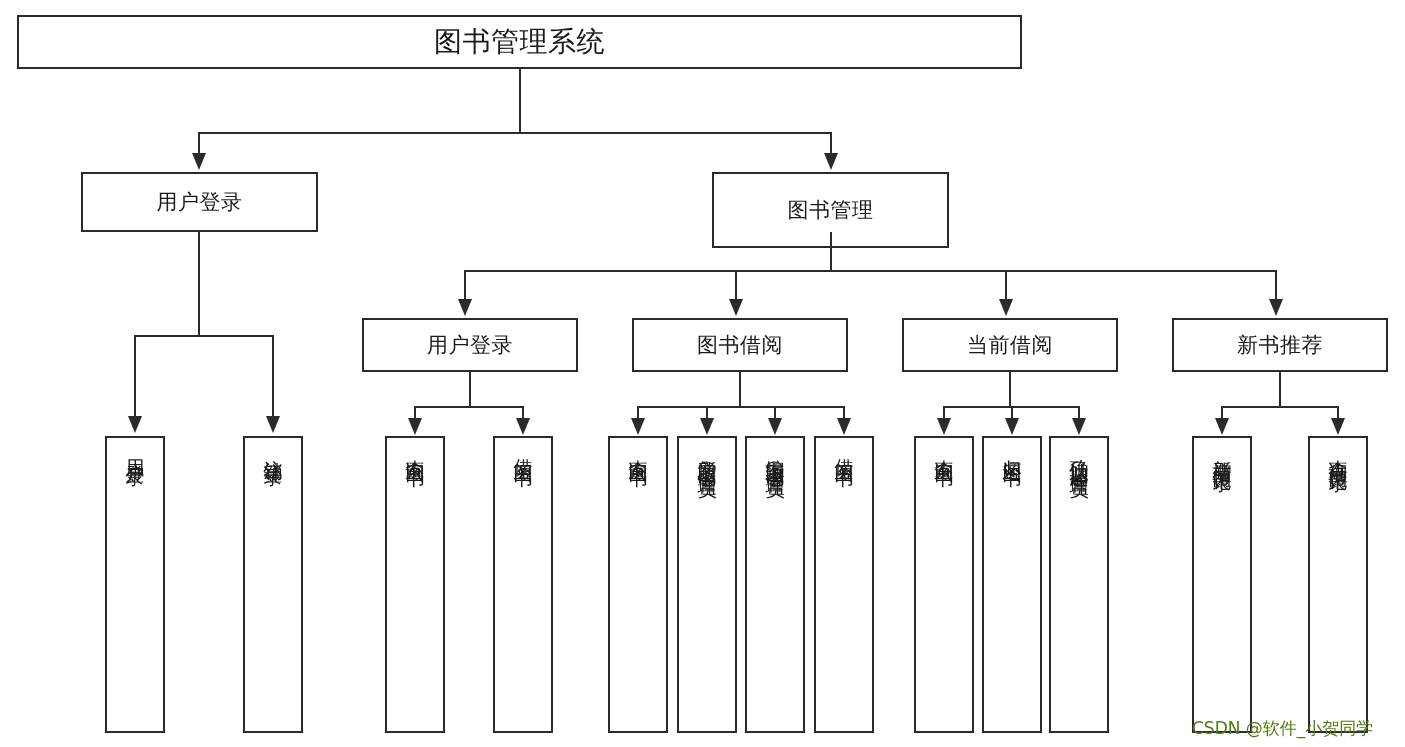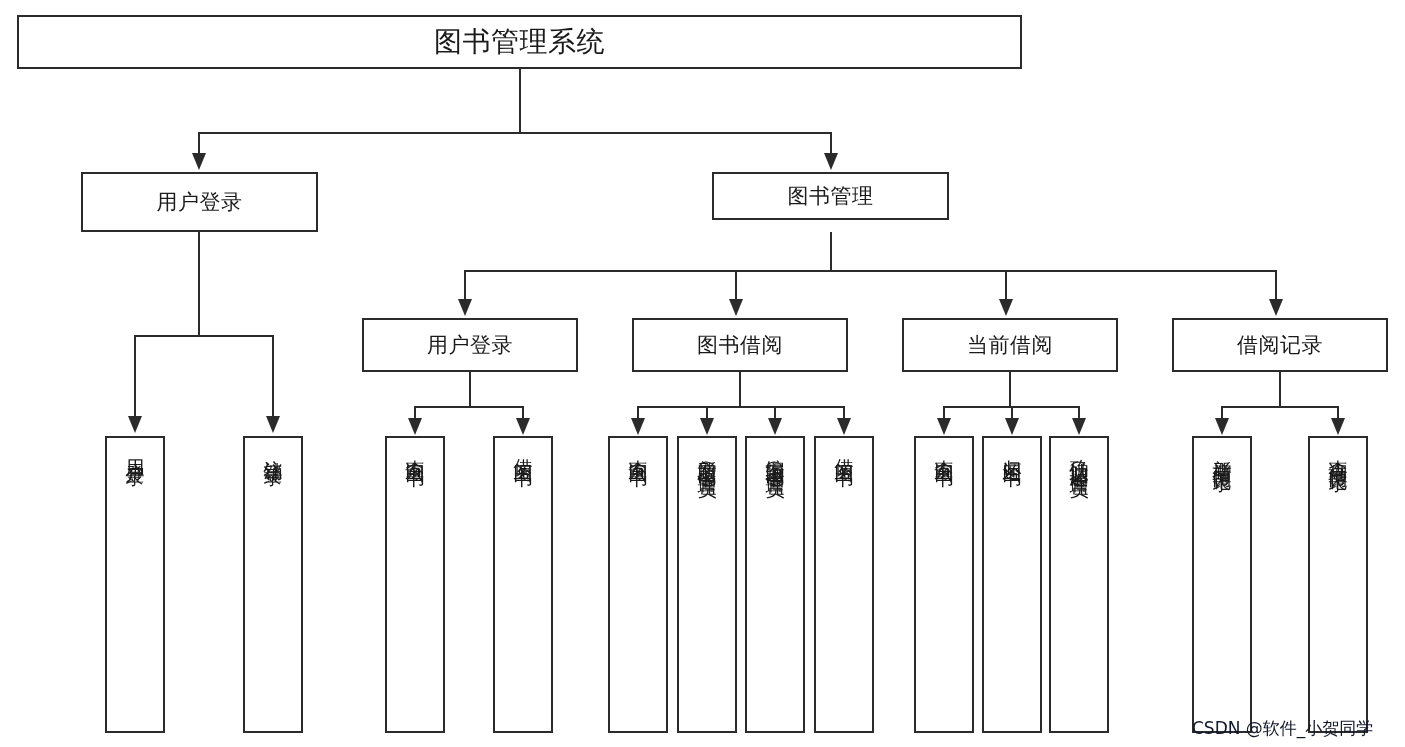--- a/index.html
+++ b/index.html
@@ -69,21 +69,21 @@
     position: absolute;
     width: 0;
     height: 0;
     border-left: 7px solid transparent;
     border-right: 7px solid transparent;
     border-top: 17px solid #2b2b2b;
   }
   
   #watermark {
     position: absolute;
-    color: #0f172a;
+    color: #4d7c0f;
     font-size: 17px;
     white-space: nowrap;
     font-family: "DejaVu Sans", "Liberation Sans", sans-serif;
   }
 </style>
 </head>
 <body>
 
 <div id="diagram-canvas">
 
@@ -98,21 +98,21 @@
   <div class="ln v" style="left:198px; top:132px; width:2px; height:22px;"></div>
   <div class="arrow" style="left:192px; top:153px;"></div>
 
   <div class="ln v" style="left:830px; top:132px; width:2px; height:22px;"></div>
   <div class="arrow" style="left:824px; top:153px;"></div>
 
   <div class="node horiz" style="left:81px; top:172px; width:237px; height:60px;">
     <span class="label">用户登录</span>
   </div>
 
-  <div class="node horiz" style="left:712px; top:172px; width:237px; height:48px;">
+  <div class="node horiz" style="left:712px; top:172px; width:237px; height:76px;">
     <span class="label">图书管理</span>
   </div>
 
   <div class="ln v" style="left:198px; top:232px; width:2px; height:104px;"></div>
   <div class="ln h" style="left:134px; top:335px; width:138px; height:2px;"></div>
   <div class="ln v" style="left:134px; top:335px; width:2px; height:82px;"></div>
   <div class="arrow" style="left:128px; top:416px;"></div>
   <div class="ln v" style="left:272px; top:335px; width:2px; height:82px;"></div>
   <div class="arrow" style="left:266px; top:416px;"></div>
 
@@ -134,21 +134,21 @@
   <div class="node horiz" style="left:362px; top:318px; width:216px; height:54px;">
     <span class="label">用户登录</span>
   </div>
   <div class="node horiz" style="left:632px; top:318px; width:216px; height:54px;">
     <span class="label">图书借阅</span>
   </div>
   <div class="node horiz" style="left:902px; top:318px; width:216px; height:54px;">
     <span class="label">当前借阅</span>
   </div>
   <div class="node horiz" style="left:1172px; top:318px; width:216px; height:54px;">
-    <span class="label">借阅记录</span>
+    <span class="label">新书推荐</span>
   </div>
 
   <div class="ln v" style="left:469px; top:372px; width:2px; height:36px;"></div>
   <div class="ln h" style="left:414px; top:406px; width:110px; height:2px;"></div>
   <div class="ln v" style="left:414px; top:406px; width:2px; height:13px;"></div>
   <div class="arrow" style="left:408px; top:418px;"></div>
   <div class="ln v" style="left:522px; top:406px; width:2px; height:13px;"></div>
   <div class="arrow" style="left:516px; top:418px;"></div>
 
   <div class="ln v" style="left:739px; top:372px; width:2px; height:36px;"></div>

